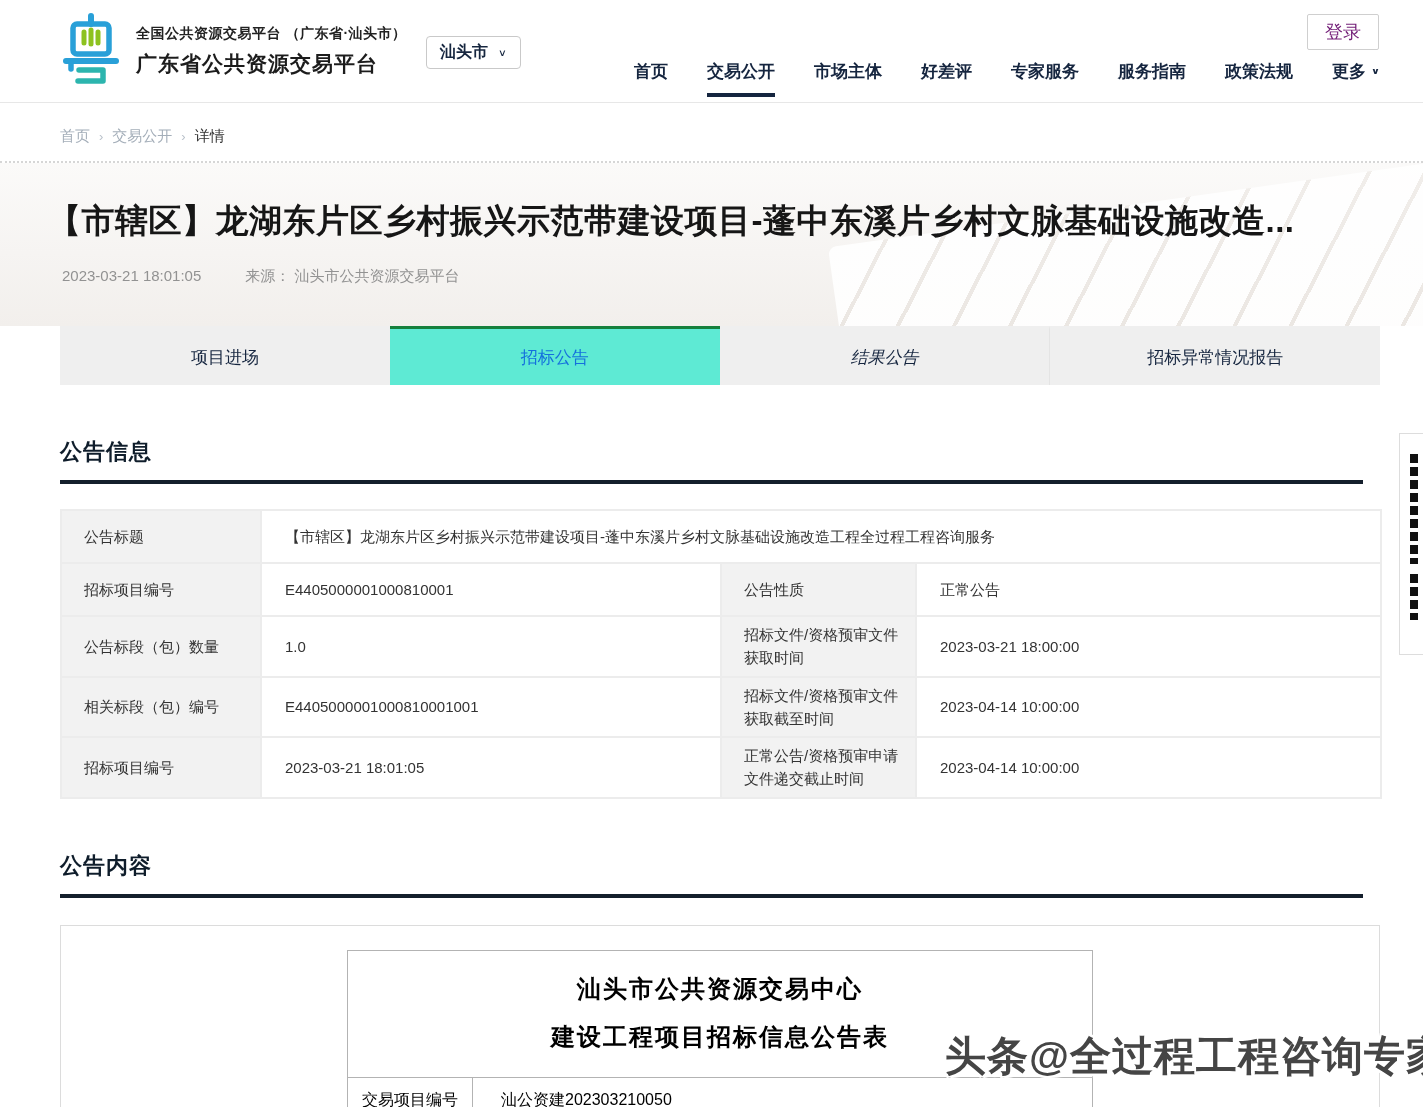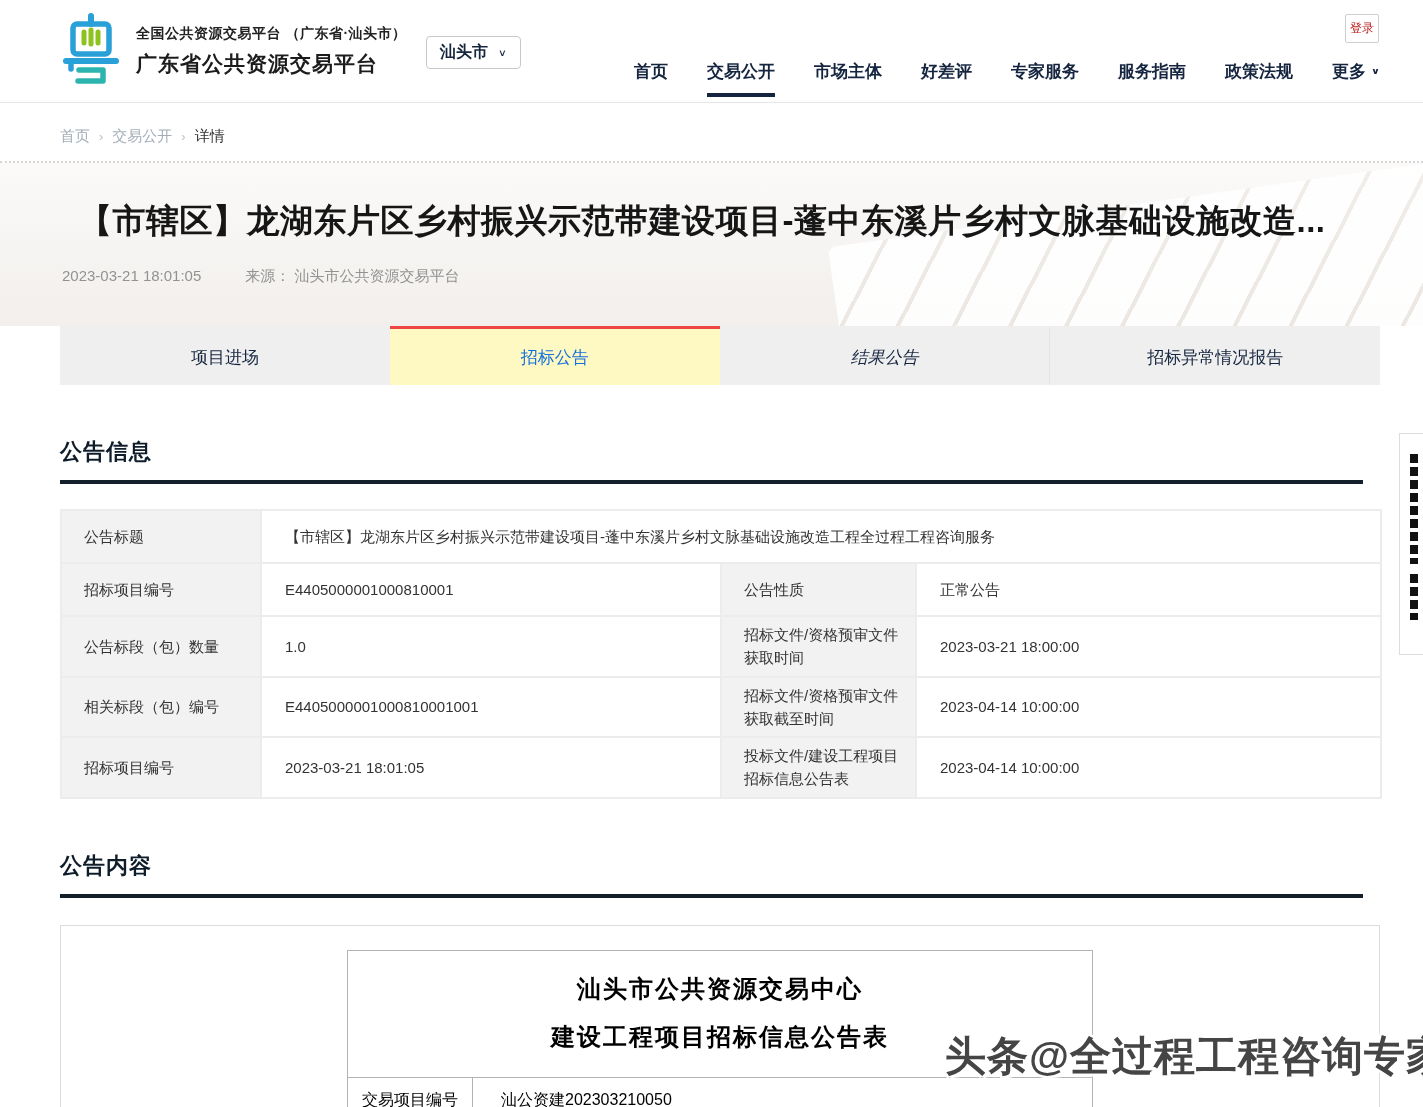--- a/index.html
+++ b/index.html
@@ -17,48 +17,48 @@
   .city-select { position:absolute; left:426px; top:36px; display:flex; align-items:center; gap:10px;
     border:1px solid #c9c9c9; border-radius:4px; padding:5px 13px; background:#fff; cursor:pointer; }
   .city-select .city { font-size:16px; font-weight:bold; color:#16263f; }
   .city-select .caret { font-size:12px; color:#16263f; transform:scaleY(.8); }
   .nav { position:absolute; right:43px; bottom:0; height:62px; display:flex; align-items:center; gap:39px; }
   .nav-item { position:relative; height:100%; display:flex; align-items:center; font-size:17px;
     font-weight:bold; color:#15253f; cursor:pointer; white-space:nowrap; }
   .nav-item.active::after { content:""; position:absolute; left:0; right:0; bottom:5px; height:4px; background:#15253f; }
   .nav-item .caret { font-size:11px; margin-left:5px; transform:scaleY(.8); }
   .login-btn { position:absolute; right:44px; top:14px; border:1px solid #cfcfcf; border-radius:2px;
-    background:#fff; padding:5px 4px; font-size:12px; color:#b91c1c; cursor:pointer;
+    background:#fff; padding:5px 17px; font-size:18px; color:#701a75; cursor:pointer;
     font-family:inherit; }
 
   
   .breadcrumb { display:flex; align-items:center; gap:9px; padding:24px 60px 15px;
     border-bottom:2px dotted #d6d6d6; font-size:15px; }
   .crumb { color:#a4aeb9; cursor:pointer; }
   .crumb-sep { color:#b9c1ca; font-size:13px; }
   .crumb.current { color:#333; cursor:default; }
 
   
   .banner { position:relative; height:163px; overflow:hidden;
     background:linear-gradient(180deg,#fbfaf9 0%,#f6f4f2 55%,#f2efec 100%); }
   .banner-deco { position:absolute; right:-40px; top:40px; width:620px; height:260px;
     background:repeating-linear-gradient(125deg, rgba(255,255,255,.9) 0 46px, rgba(223,216,209,.35) 46px 50px);
     transform:rotate(-8deg); border-radius:8px; }
-  .banner-title { position:relative; padding:36px 44px 0 79px; font-size:33px; font-weight:bold;
+  .banner-title { position:relative; padding:36px 44px 0 48px; font-size:33px; font-weight:bold;
     color:#161616; white-space:nowrap; overflow:hidden; letter-spacing:.5px; }
   .banner-meta { position:relative; margin-top:23px; padding-left:62px; display:flex; gap:44px;
     font-size:15px; color:#929292; }
 
   
   .tabs { display:flex; margin:0 60px; width:1320px; height:59px; }
   .tab { flex:1; display:flex; align-items:center; justify-content:center; background:#efefef;
     font-size:17px; color:#15253f; border-top:3px solid transparent; cursor:pointer;
     border-left:1px solid #e4e4e4; }
   .tab:first-child { border-left:none; }
-  .tab.active { background:#fef9c3; color:#1470dd; border-top:3px solid #ef4444; border-left:none; }
+  .tab.active { background:#5eead4; color:#1470dd; border-top:3px solid #15803d; border-left:none; }
   .tab.active + .tab { border-left:none;font-style:italic; }
 
   
   .section-title { margin:52px 60px 0; font-size:22px; font-weight:bold; color:#0f1d2b; letter-spacing:1px; }
   .section-rule { margin:13px 60px 0; height:4px; background:#141f2c; }
 
   
   .info-table { margin:25px 60px 0; width:1320px; border-collapse:collapse; table-layout:fixed; }
   .info-table td { border:2px solid #ececec; font-size:15px; color:#333; height:53px;
     vertical-align:middle; line-height:1.55; }
@@ -186,21 +186,21 @@
     </tr>
     <tr>
       <td class="lbl">相关标段（包）编号</td>
       <td class="val">E4405000001000810001001</td>
       <td class="lbl">招标文件/资格预审文件获取截至时间</td>
       <td class="val">2023-04-14 10:00:00</td>
     </tr>
     <tr>
       <td class="lbl">招标项目编号</td>
       <td class="val">2023-03-21 18:01:05</td>
-      <td class="lbl">投标文件/建设工程项目招标信息公告表</td>
+      <td class="lbl">正常公告/资格预审申请文件递交截止时间</td>
       <td class="val">2023-04-14 10:00:00</td>
     </tr>
   </tbody>
     </table>
 
   <div class="section-title">公告内容</div>
   <div class="section-rule"></div>
 
   <div class="content-box">
     <table class="doc-table">

